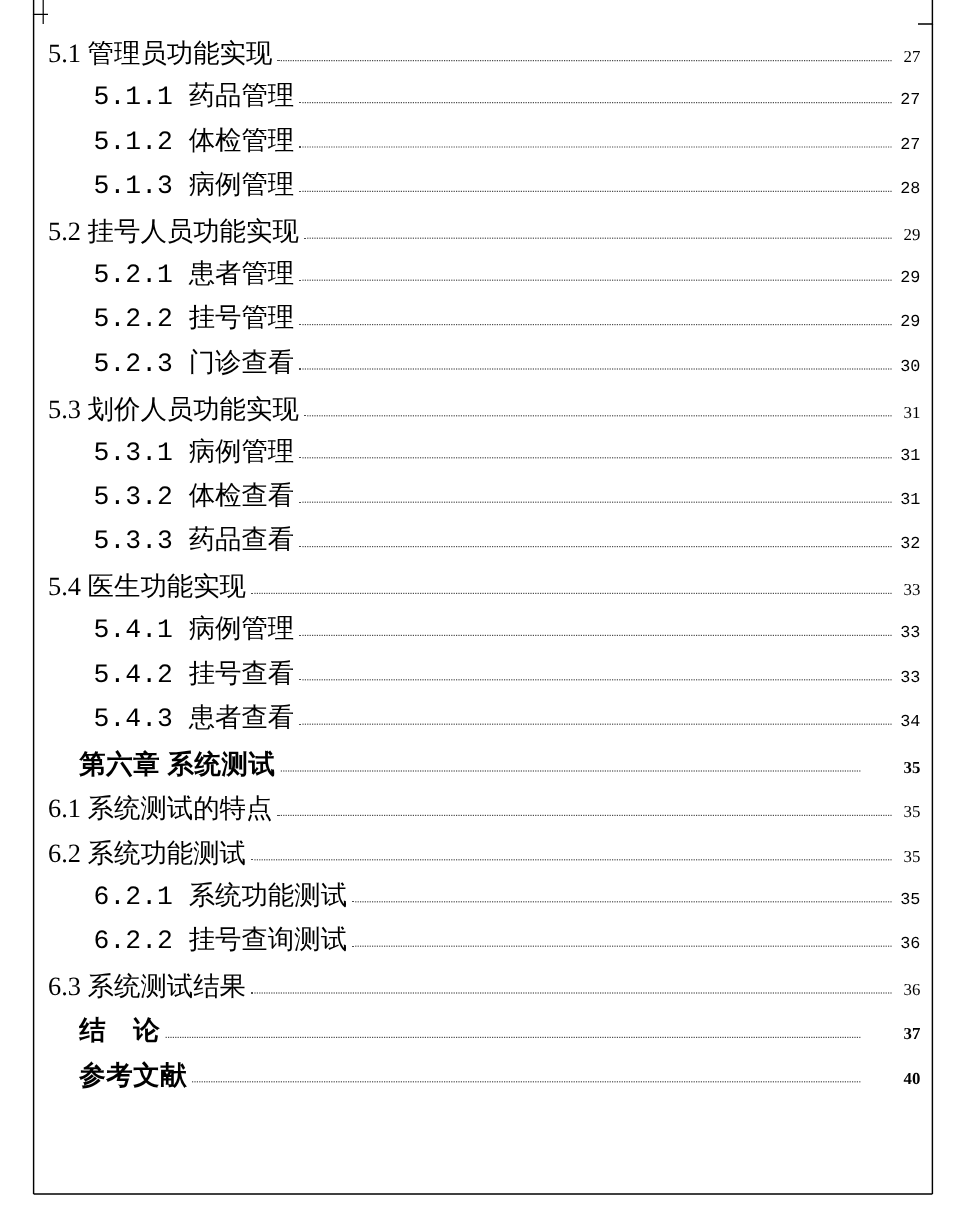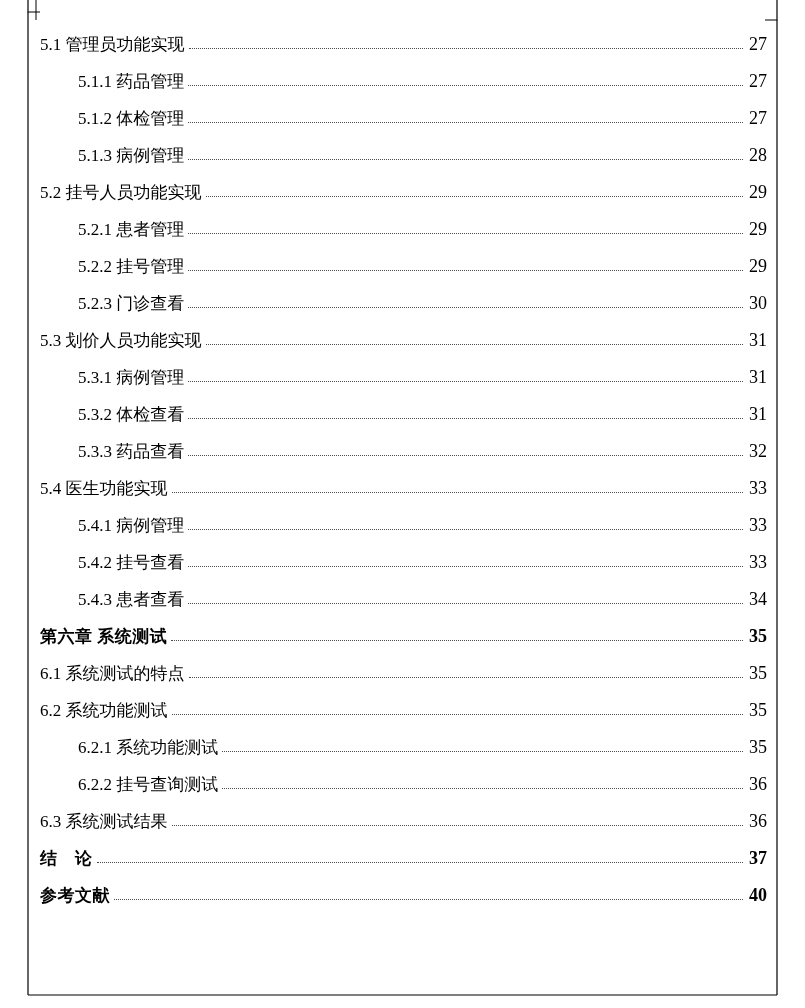--- a/index.html
+++ b/index.html
@@ -40,46 +40,46 @@
     align-items: baseline;
     width: 100%;
     box-sizing: border-box;
     padding-right: 38px;
     margin: 0;
     height: 37px;
   }
 
   .toc-row .label {
     white-space: nowrap;
-    font-size: 17px;
+    font-size: 22px;
     line-height: 37px;
   }
 
   .toc-row .leader {
     flex: 1 1 auto;
     border-bottom: 1px dotted #4a4a4a;
     margin: 0 2px 5px 4px;
     height: 0;
     position: relative;
     top: -1px;
   }
 
   .toc-row .page {
     white-space: nowrap;
-    font-size: 18px;
+    font-size: 14px;
     line-height: 37px;
     min-width: 22px;
     text-align: right;
   }
 
   
   .lvl1 { padding-left: 40px; }
-  .lvl2 { padding-left: 78px; }
-
-  .bold .label, .bold .page { font-weight: bold; }
+  .lvl2 { padding-left: 78px; font-family: Liberation Mono, monospace; }
+
+  .bold .label, .bold .page { font-weight: bold; margin-left: 26px; }
 
   .spaced .label { letter-spacing: 0.5px; }
 </style>
 </head>
 <body>
 
 <svg class="page-frame" width="805" height="1008" viewBox="0 0 805 1008" xmlns="http://www.w3.org/2000/svg">
 
   <path d="M 28 0 L 28 12 L 40 12" fill="none" stroke="#000000" stroke-width="1.2"></path>
   <path d="M 36 0 L 36 20" fill="none" stroke="#000000" stroke-width="1"></path>

